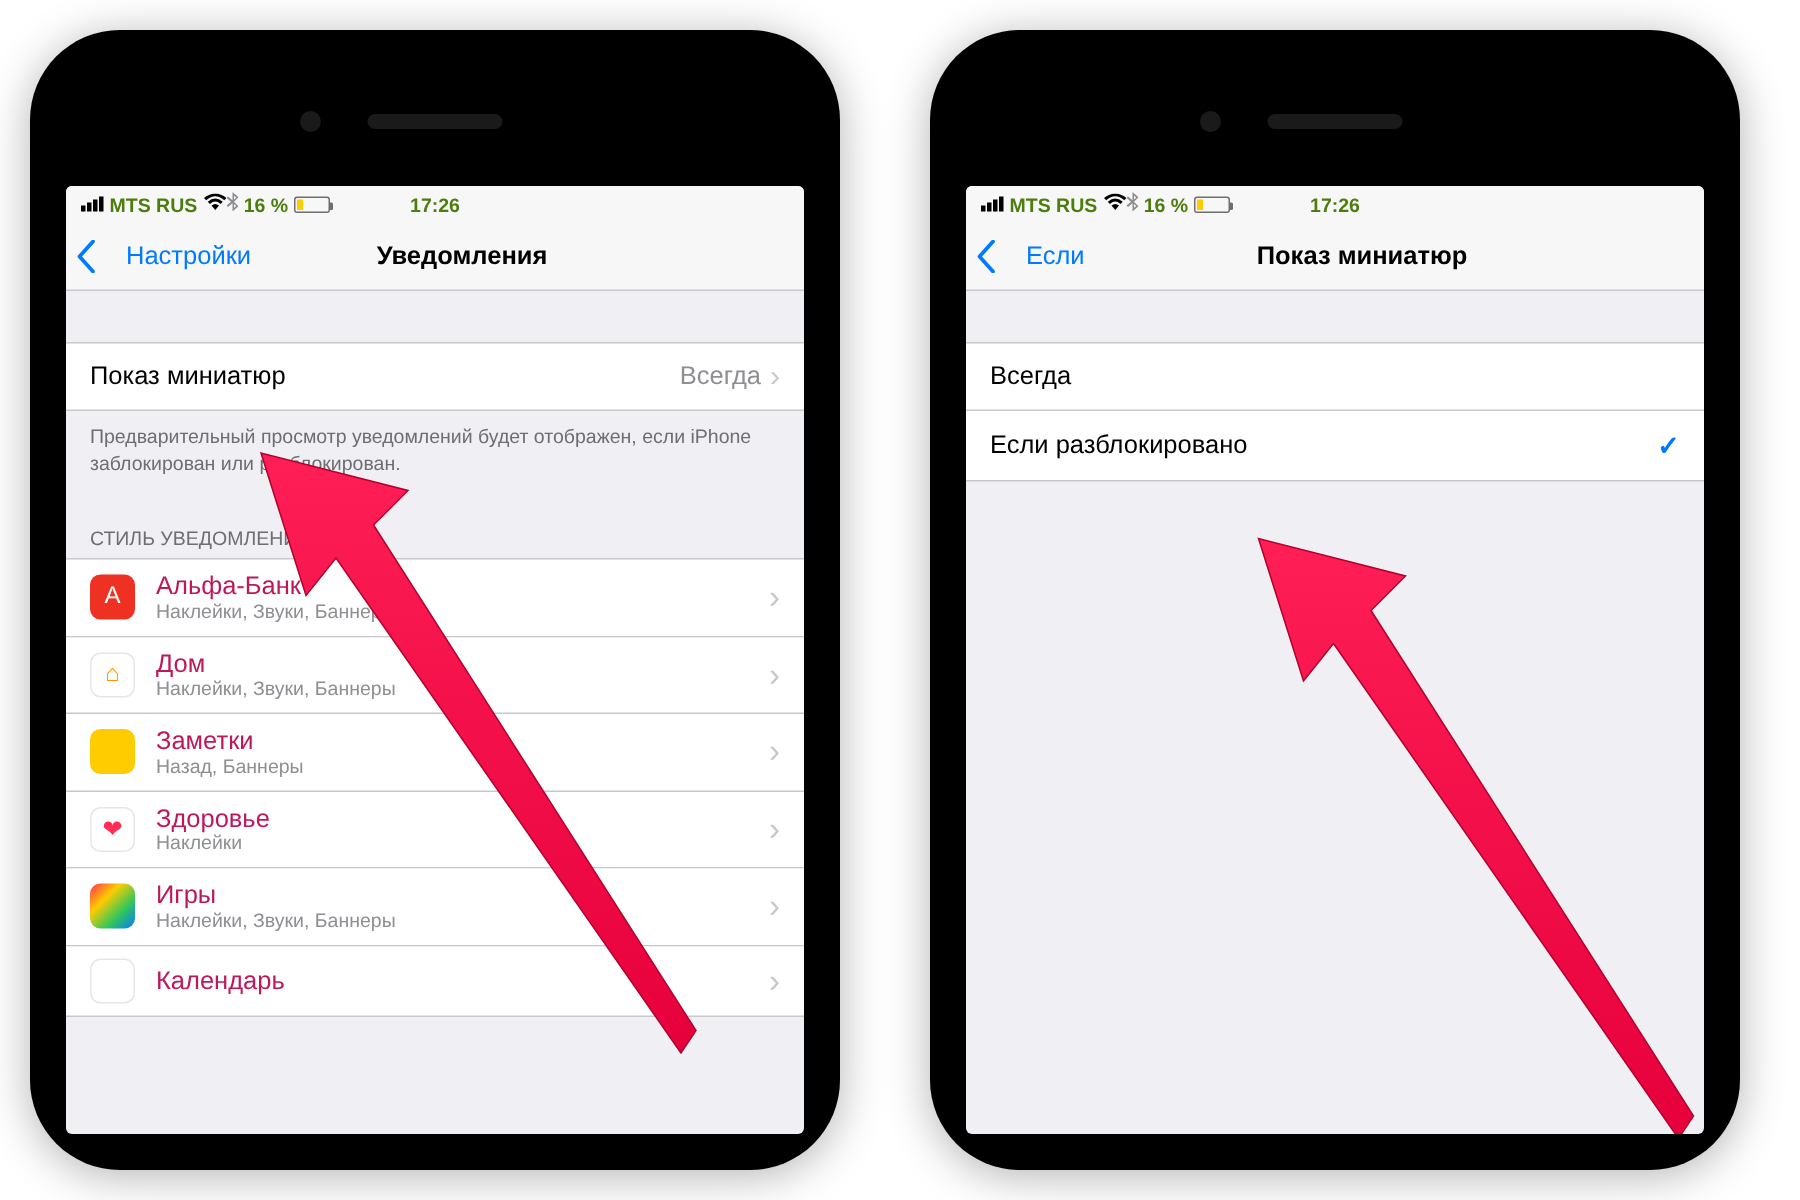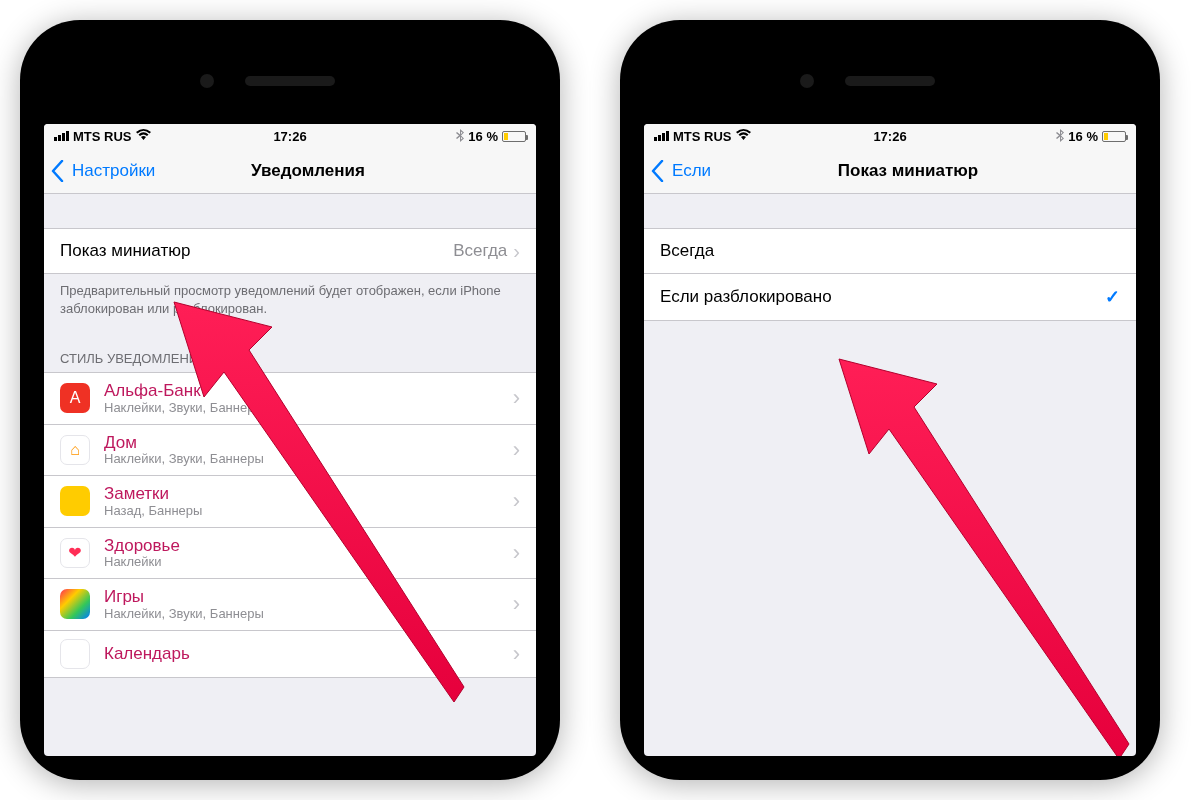--- a/index.html
+++ b/index.html
@@ -60,25 +60,24 @@
     display: flex;
     flex-direction: column;
     position: relative;
   }
   
   .statusbar {
     height: 24px;
     background: #f7f7f7;
     display: flex;
     align-items: center;
-    justify-content: space-between;
     padding: 0 10px;
     font-size: 13px;
     font-weight: 600;
-    color: #000000;
+    color: #4d7c0f;
   }
   .sb-left, .sb-right { display: flex; align-items: center; gap: 4px; }
   .sb-center { position: absolute; left:0; right:0; text-align:center; pointer-events:none;}
   .signal-icon { display: inline-flex; align-items: flex-end; gap: 1px; }
   .signal-icon span { width: 3px; background:#000; display:inline-block;}
   .signal-icon span:nth-child(1){height:4px}
   .signal-icon span:nth-child(2){height:6px}
   .signal-icon span:nth-child(3){height:8px}
   .signal-icon span:nth-child(4){height:10px}
   .wifi-icon { font-size: 12px; }
@@ -98,21 +97,21 @@
     display: flex;
     align-items: center;
     position: relative;
   }
   .nav-back {
     display: flex;
     align-items: center;
     color: #007aff;
     font-size: 17px;
     padding-left: 6px;
-    gap: 8px;
+    gap: 20px;
   }
   .nav-back svg { width: 14px; height: 22px; }
   .nav-title {
     position: absolute;
     left: 0; right: 0;
     text-align: center;
     font-size: 17px;
     font-weight: 600;
     color: #000;
     pointer-events: none;

